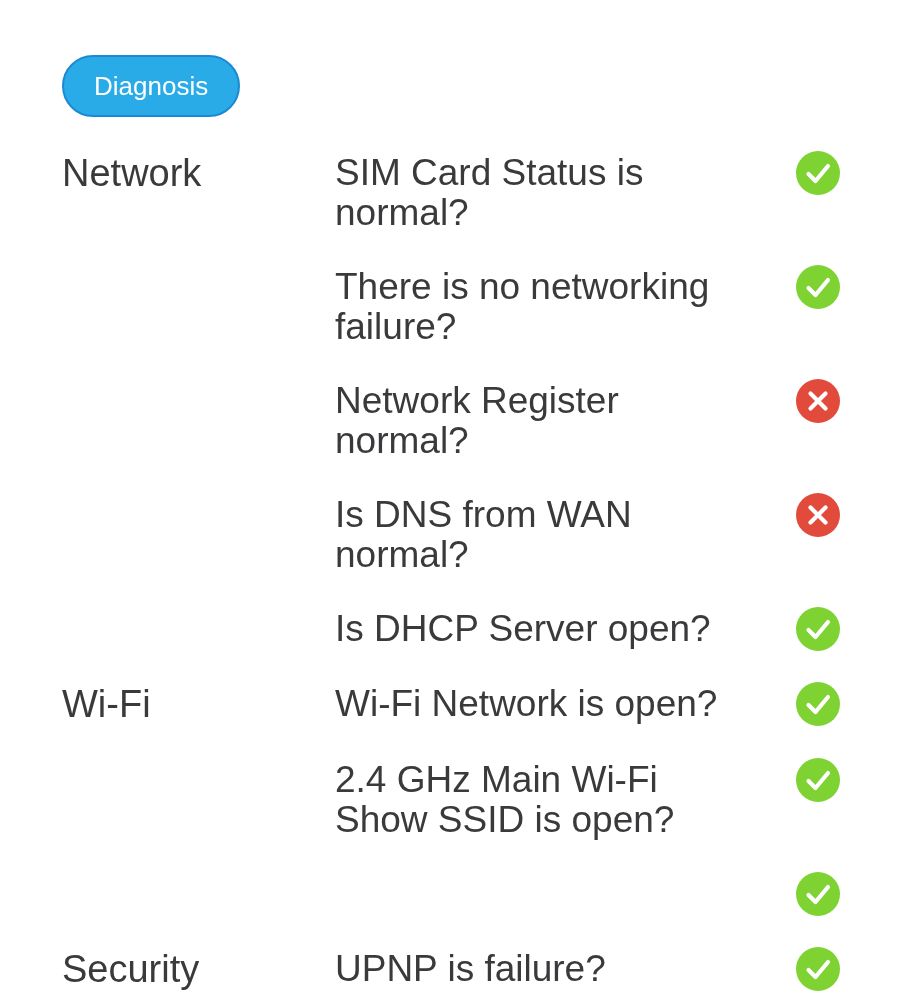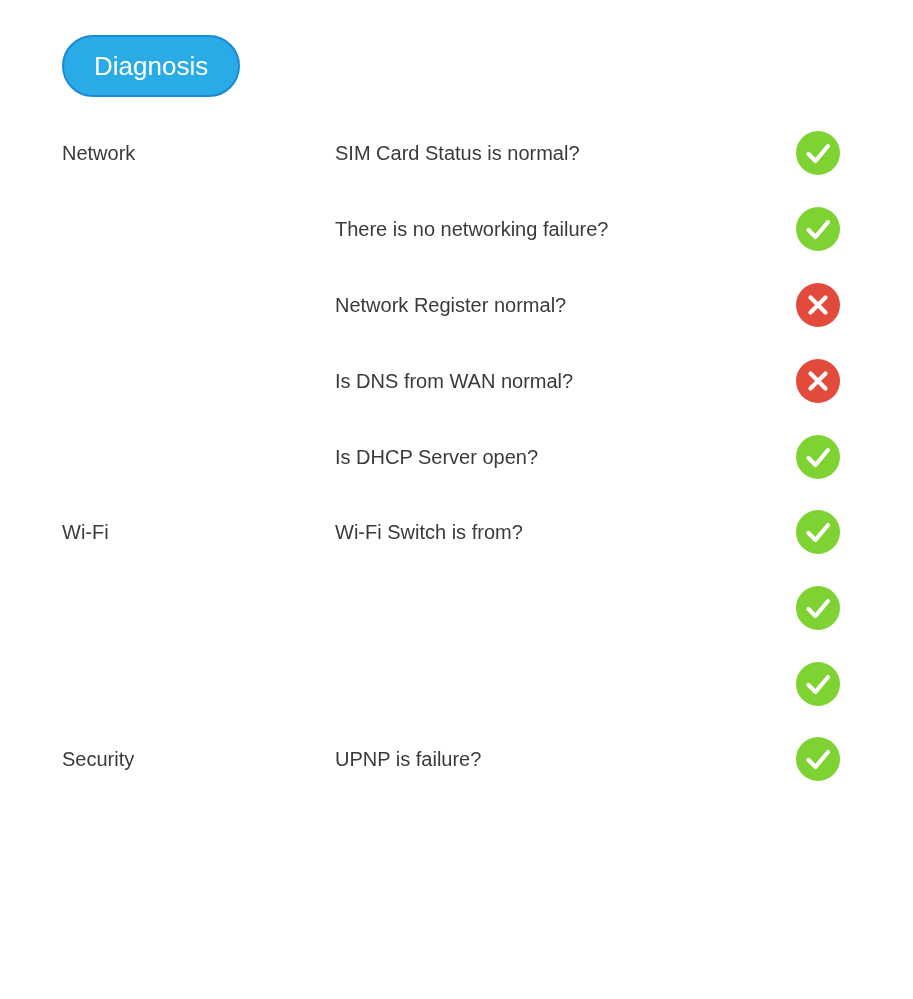--- a/index.html
+++ b/index.html
@@ -22,48 +22,49 @@
     padding: 0 30px;
     border-radius: 31px;
     border: 2px solid #1c89d4;
     background: #29abe8;
     color: #ffffff;
     font-family: "Liberation Sans", "DejaVu Sans", sans-serif;
     font-size: 26px;
     line-height: 58px;
     cursor: pointer;
     margin-bottom: 36px;
+    margin-top: 20px;
   }
   .section {
     display: flex;
     align-items: flex-start;
     margin-bottom: 33px;
   }
   .section:last-child { margin-bottom: 12px; }
   .section-label {
     width: 273px;
     flex: 0 0 273px;
-    font-size: 20px;
+    font-size: 38px;
     line-height: 40px;
     color: #3a3a3c;
   }
   .items {
     flex: 1 1 auto;
     min-width: 0;
   }
   .item {
     display: flex;
     align-items: flex-start;
     margin-bottom: 34px;
   }
   .item:last-child { margin-bottom: 0; }
   .question {
     width: 412px;
     flex: 0 0 412px;
-    font-size: 20px;
+    font-size: 37px;
     line-height: 40px;
     color: #3a3a3c;
   }
   .status {
     margin-left: auto;
     width: 44px;
     height: 44px;
     flex: 0 0 44px;
     margin-top: -2px;
     display: inline-block;
@@ -123,29 +124,30 @@
                 <path d="M12.5 23 L19.5 30 L32 15" fill="none" stroke="#ffffff" stroke-width="4.2" stroke-linecap="round" stroke-linejoin="round"></path>
               </svg>
             </span>
           </div>
         </div>
       </div>
       <div class="section">
         <div class="section-label">Wi-Fi</div>
         <div class="items">
           <div class="item">
-            <div class="question">Wi-Fi Switch is from?</div>
+            <div class="question">Wi-Fi Network is open?</div>
             <span class="status pass" style="color: rgb(126, 211, 50);">
               <svg viewBox="0 0 44 44" xmlns="http://www.w3.org/2000/svg">
                 <circle cx="22" cy="22" r="22" fill="currentColor"></circle>
                 <path d="M12.5 23 L19.5 30 L32 15" fill="none" stroke="#ffffff" stroke-width="4.2" stroke-linecap="round" stroke-linejoin="round"></path>
               </svg>
             </span>
           </div>
           <div class="item">
+            <div class="question">2.4 GHz Main Wi-Fi Show SSID is open?</div>
             <span class="status pass" style="color: rgb(126, 211, 50);">
               <svg viewBox="0 0 44 44" xmlns="http://www.w3.org/2000/svg">
                 <circle cx="22" cy="22" r="22" fill="currentColor"></circle>
                 <path d="M12.5 23 L19.5 30 L32 15" fill="none" stroke="#ffffff" stroke-width="4.2" stroke-linecap="round" stroke-linejoin="round"></path>
               </svg>
             </span>
           </div>
           <div class="item">
             <span class="status pass" style="color: rgb(126, 211, 50);">
               <svg viewBox="0 0 44 44" xmlns="http://www.w3.org/2000/svg">

